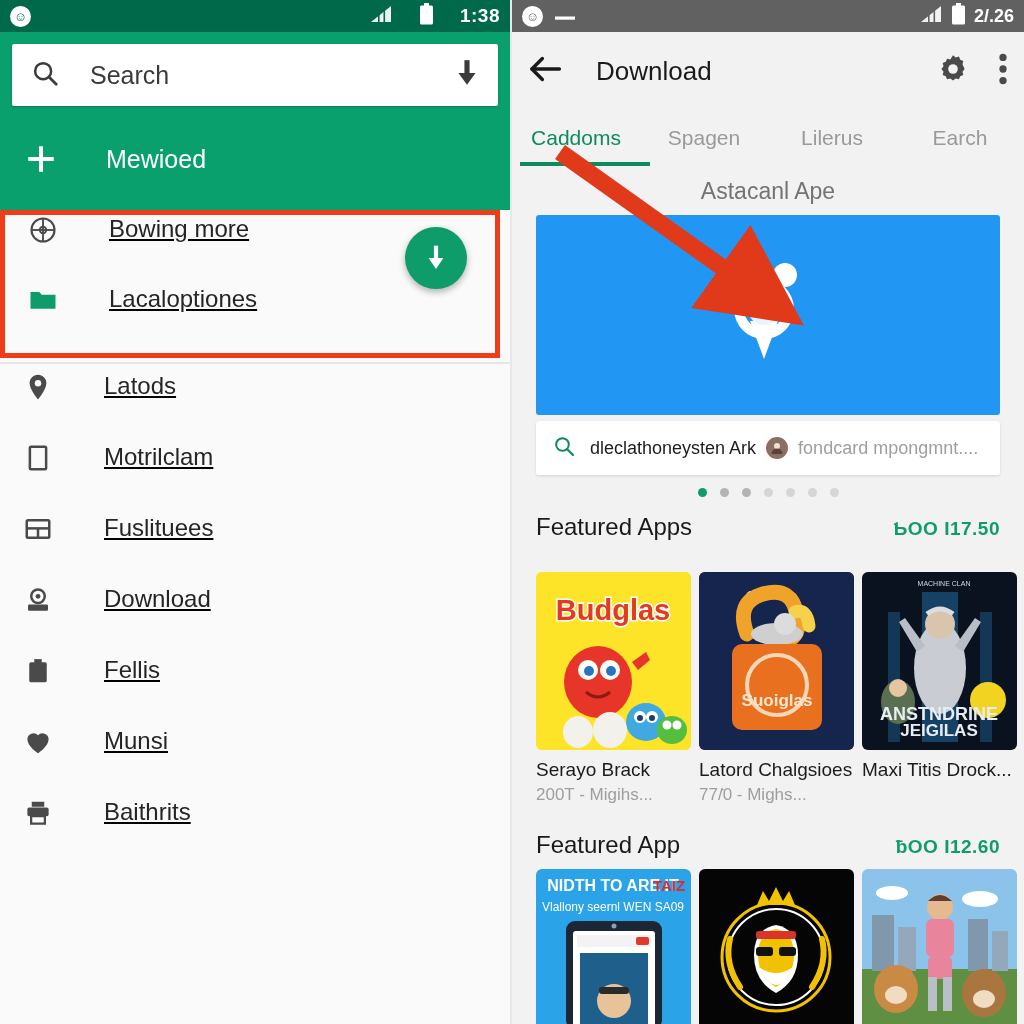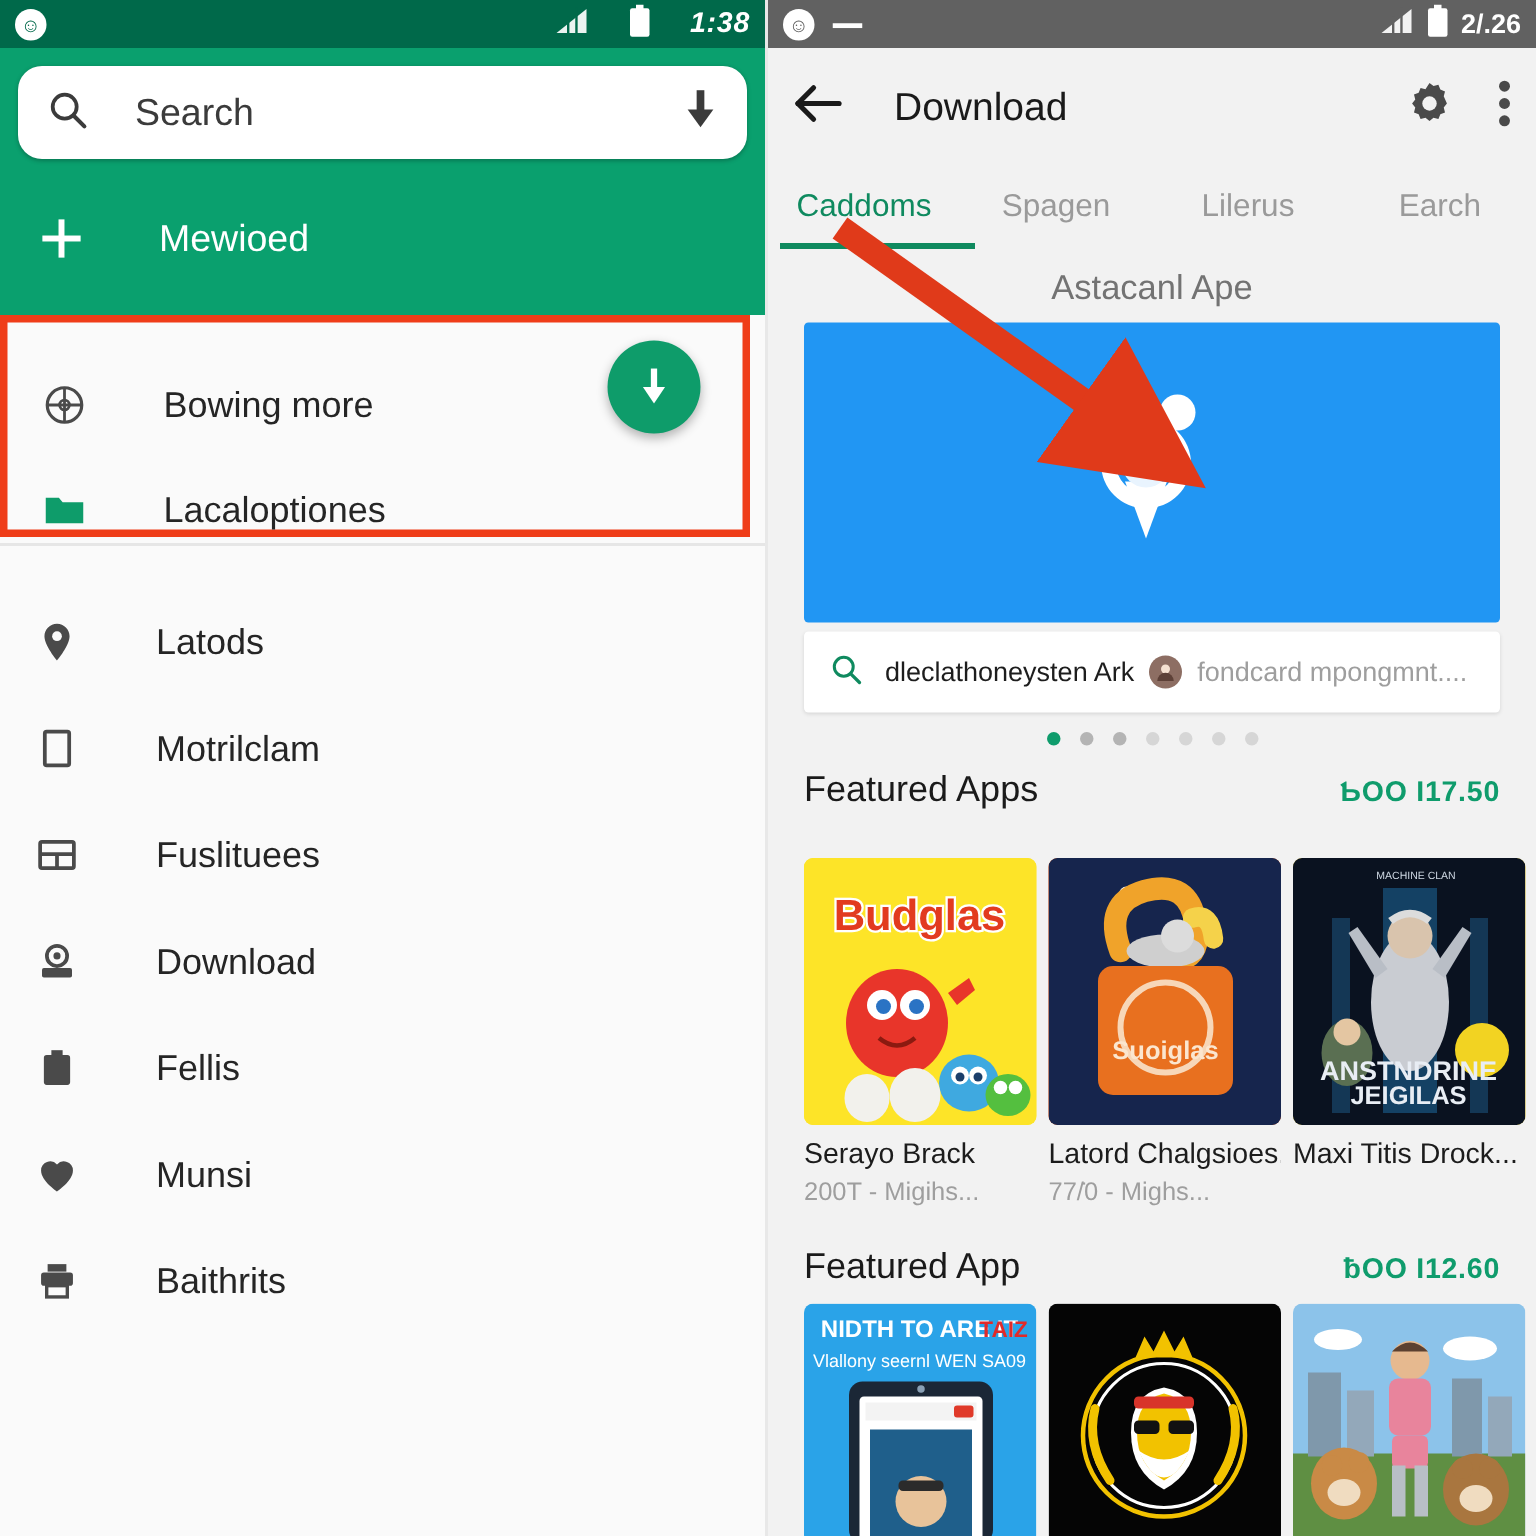--- a/index.html
+++ b/index.html
@@ -18,36 +18,36 @@
     background: #fafafa;
     overflow: hidden;
     border-right: 2px solid #e8e8e8;
   }
   .l-statusbar {
     height: 32px; background: #00694a;
     display: flex; align-items: center; padding: 0 10px;
     color: #ffffff;
   }
   .l-statusbar .sb-left { display: flex; align-items: center; gap: 6px; }
-  .l-statusbar .sb-right { margin-left: auto; display: flex; align-items: center; gap: 26px; font-style: italic; }
+  .l-statusbar .sb-right { margin-left: auto; display: flex; align-items: center; gap: 26px; }
   .sb-time { font-size: 19px; font-weight: bold; letter-spacing: .5px; }
   .ghost-icon {
     width: 21px; height: 21px; border-radius: 50%;
     background: #ffffff; color: #00694a;
     font-size: 13px; display: flex; align-items: center; justify-content: center;
     font-weight: bold;
   }
 
   .l-green {
     background: #0aa06e; padding: 0 0 0 0; height: 178px;
     position: relative;
   }
   .search-wrap { padding: 12px 12px 0 12px; }
   .search-bar {
-    background: #ffffff; border-radius: 16px; height: 62px;
+    background: #ffffff; border-radius: 2px; height: 62px;
     display: flex; align-items: center; padding: 0 18px;
     box-shadow: 0 1px 3px rgba(0,0,0,.25);
   }
   .search-bar .sq { flex: 0 0 auto; }
   .search-text {
     flex: 1; margin-left: 30px;
     color: #3b3b3b; font-size: 25px;
   }
   .new-row {
     display: flex; align-items: center;
@@ -59,22 +59,23 @@
   
   .hl-box {
     position: relative;
     margin: 0;
     border: 5px solid #ef3d19;
     background: #fafafa;
     height: 148px;
     width: 500px;
   }
   .nav-item {
-    display: flex; align-items: flex-end; height: 70px;
+    display: flex; align-items: flex-start; height: 70px;
     padding-left: 16px;
+    text-decoration: underline;
   }
   .nav-item .ic { width: 44px; display: flex; justify-content: center; align-items: center; color: #4a4a4a; }
   .nav-item .lbl { margin-left: 44px; font-size: 24px; color: #252525; }
 
   .fab {
     position: absolute; right: 28px; top: 12px;
     width: 62px; height: 62px; border-radius: 50%;
     background: #0e9c6a;
     display: flex; align-items: center; justify-content: center;
     box-shadow: 0 3px 7px rgba(0,0,0,.3);

